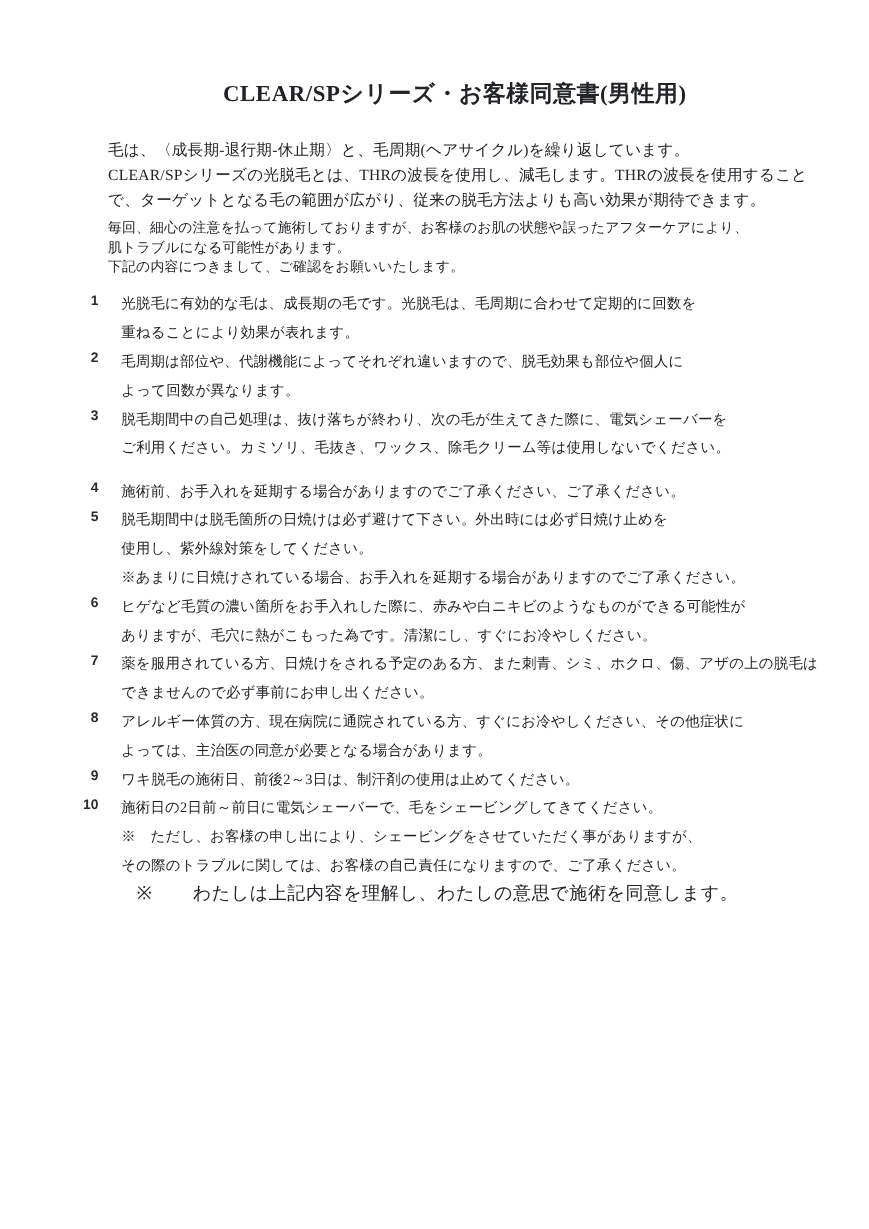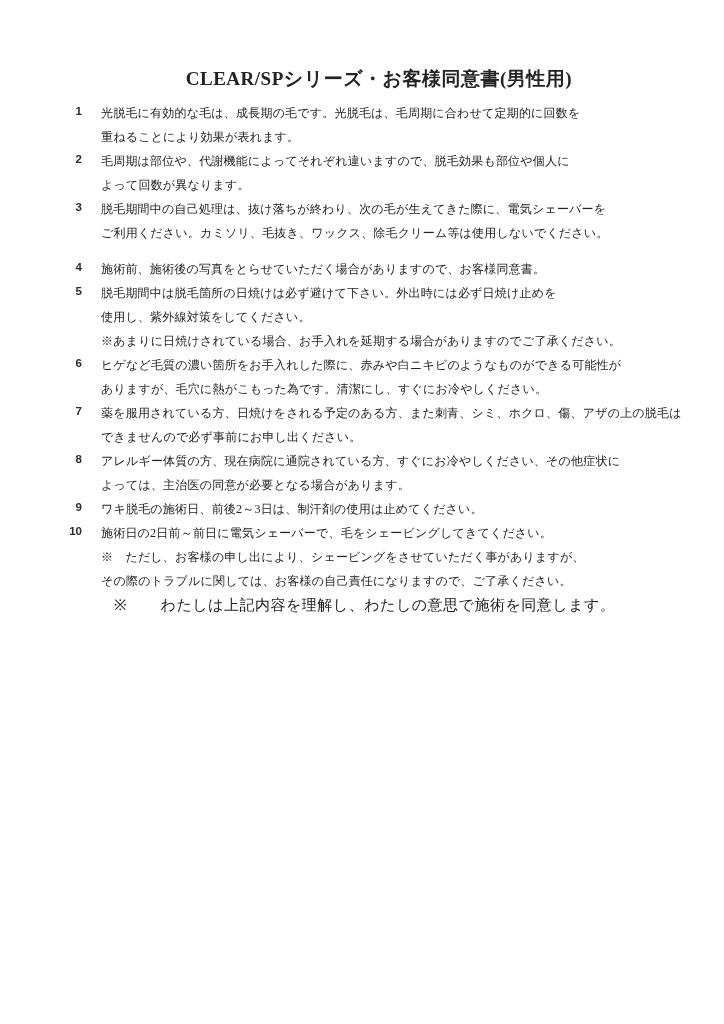--- a/index.html
+++ b/index.html
@@ -86,41 +86,47 @@
   .lbl-seal  { left:402px; top:849px; font-size:14px; font-weight:700; }
 </style>
 </head>
 <body>
 
 <div class="page">
   <div class="content">
 
     <h1 class="doc-title">CLEAR/SPシリーズ・お客様同意書(男性用)</h1>
 
+    <p class="intro-lead">毛は、〈成長期-退行期-休止期〉と、毛周期(ヘアサイクル)を繰り返しています。
+CLEAR/SPシリーズの光脱毛とは、THRの波長を使用し、減毛します。THRの波長を使用すること
+で、ターゲットとなる毛の範囲が広がり、従来の脱毛方法よりも高い効果が期待できます。</p>
 
+    <p class="intro-note">毎回、細心の注意を払って施術しておりますが、お客様のお肌の状態や誤ったアフターケアにより、
+肌トラブルになる可能性があります。
+下記の内容につきまして、ご確認をお願いいたします。</p>
 
     <ol class="consent-list">
       <li>
         <span class="item-num">1</span>
         <span class="item-text">光脱毛に有効的な毛は、成長期の毛です。光脱毛は、毛周期に合わせて定期的に回数を
 重ねることにより効果が表れます。</span>
       </li>
       <li>
         <span class="item-num">2</span>
         <span class="item-text">毛周期は部位や、代謝機能によってそれぞれ違いますので、脱毛効果も部位や個人に
 よって回数が異なります。</span>
       </li>
       <li>
         <span class="item-num">3</span>
         <span class="item-text">脱毛期間中の自己処理は、抜け落ちが終わり、次の毛が生えてきた際に、電気シェーバーを
 ご利用ください。カミソリ、毛抜き、ワックス、除毛クリーム等は使用しないでください。</span>
       </li>
       <li class="gap-before">
         <span class="item-num">4</span>
-        <span class="item-text">施術前、施術後の写真をとらせていただく場合がありますので、お客様同意書。</span>
+        <span class="item-text">施術前、お手入れを延期する場合がありますのでご了承ください、ご了承ください。</span>
       </li>
       <li>
         <span class="item-num">5</span>
         <span class="item-text">脱毛期間中は脱毛箇所の日焼けは必ず避けて下さい。外出時には必ず日焼け止めを
 使用し、紫外線対策をしてください。
 ※あまりに日焼けされている場合、お手入れを延期する場合がありますのでご了承ください。</span>
       </li>
       <li>
         <span class="item-num">6</span>
         <span class="item-text">ヒゲなど毛質の濃い箇所をお手入れした際に、赤みや白ニキビのようなものができる可能性が

